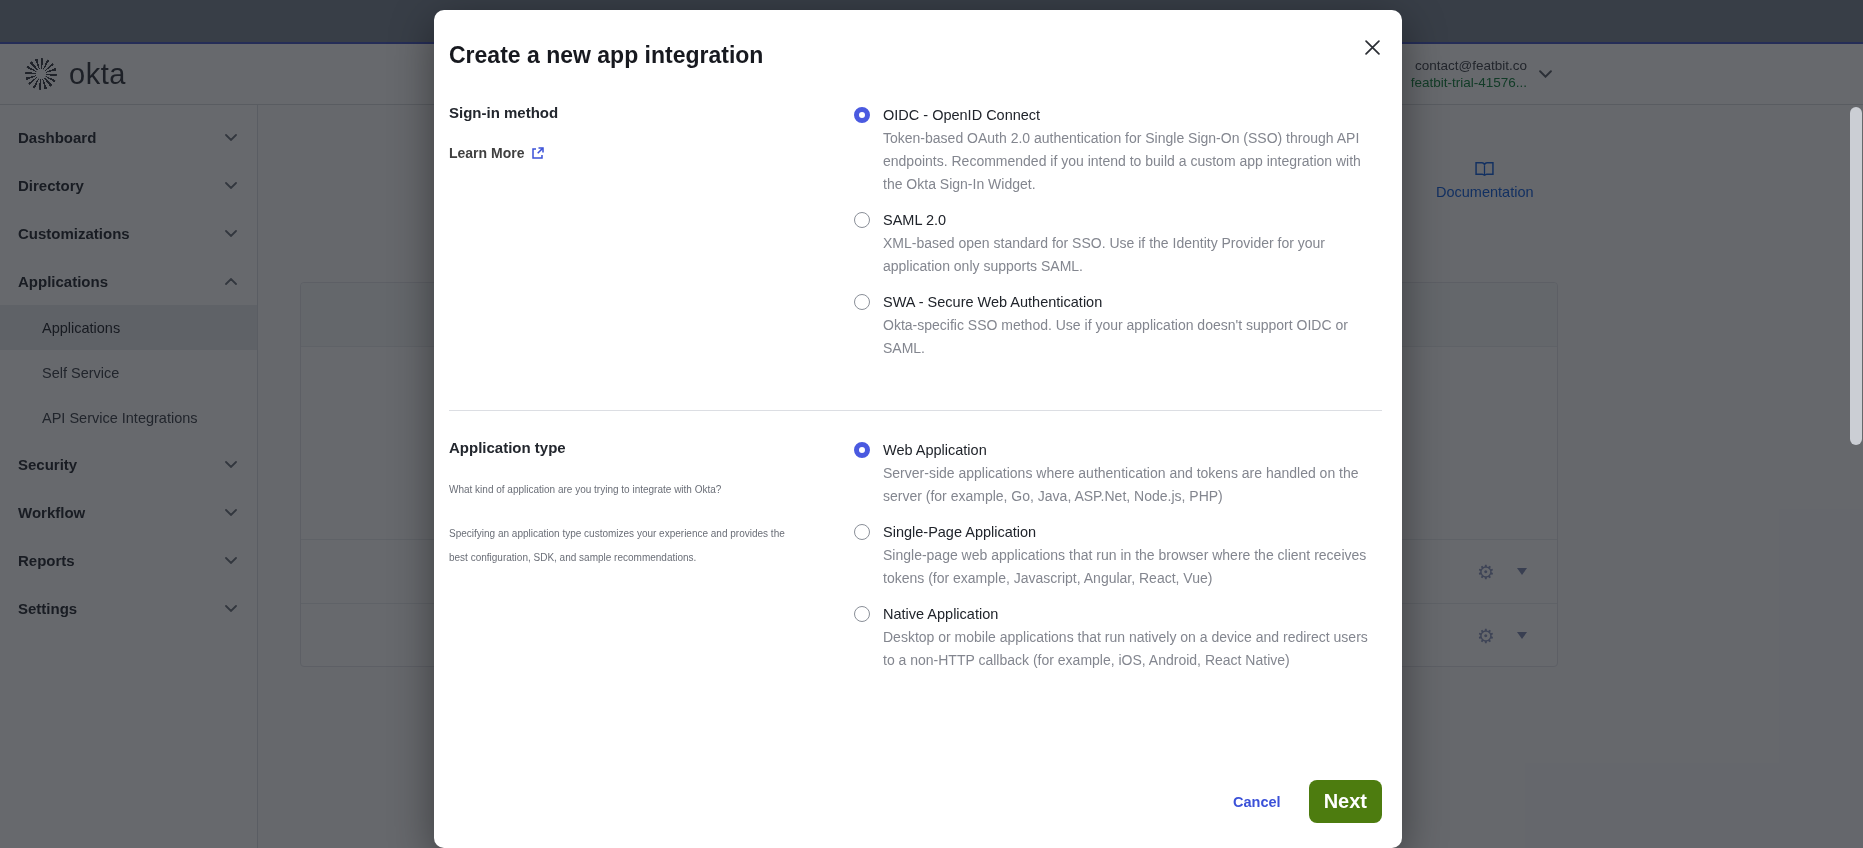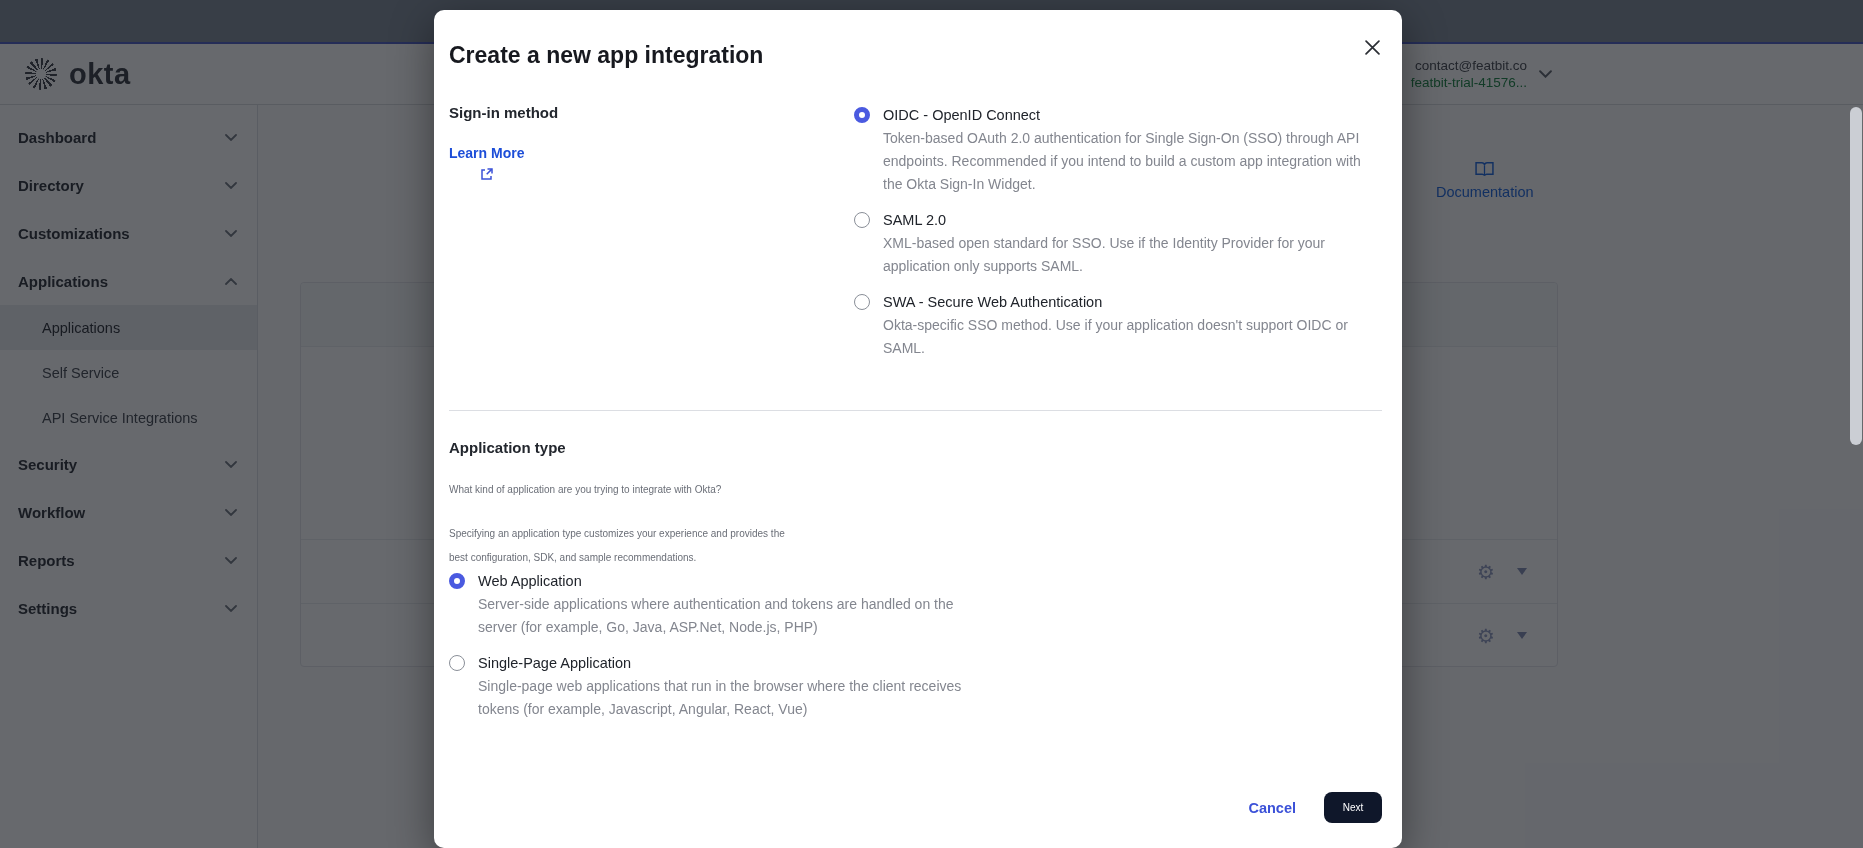--- a/index.html
+++ b/index.html
@@ -17,21 +17,21 @@
     border-top:2px solid #4a5ac2; border-bottom:1px solid #d8dade;
     display:flex; align-items:center; padding:0 24px;
   }
   .brand { display:flex; align-items:center; gap:11px; }
   .okta-burst {
     width:34px; height:34px; border-radius:50%;
     background:repeating-conic-gradient(#3a3e45 0deg 9deg, transparent 9deg 22.5deg);
     -webkit-mask:radial-gradient(circle at 50% 50%, transparent 0 5px, #000 5.5px 15.5px, transparent 16px);
     mask:radial-gradient(circle at 50% 50%, transparent 0 5px, #000 5.5px 15.5px, transparent 16px);
   }
-  .okta-word { font-size:29px; font-weight:700; color:#33373d; letter-spacing:.5px; }
+  .okta-word { font-size:29px; font-weight:400; color:#33373d; letter-spacing:.5px; }
   .account { position:absolute; right:311px; top:50%; transform:translateY(-50%); display:flex; align-items:center; gap:12px; cursor:pointer; }
   .account-lines { text-align:right; font-size:13.5px; line-height:17px; }
   .account-email { color:#40444b; }
   .account-org { color:#15803d; }
 
   .sidebar {
     position:absolute; top:105px; left:0; width:258px; bottom:0; background:#fff;
     border-right:1px solid #dcdde2; padding-top:8px;
   }
   .nav-item {
@@ -75,40 +75,40 @@
     background:#fff; border-radius:10px; box-shadow:0 12px 44px rgba(0,0,0,.42);
     padding:32px 20px 0 15px;
   }
   .modal-title { font-size:23px; font-weight:600; color:#17191f; margin:0; }
   .modal-close { position:absolute; top:26px; right:18px; padding:4px; cursor:pointer; line-height:0; }
 
   .section { display:flex; margin-top:35px; }
   .col-left { width:356px; flex:none; margin-right:49px; }
   .col-right { flex:1; min-width:0; }
   .section-label { font-size:15px; font-weight:700; color:#23272e; }
-  .learn-more { margin-top:24px; display:inline-flex; align-items:center; gap:7px; color:#1d4ed8; font-size:14px; font-weight:700; cursor:pointer; text-decoration:none;flex-direction:column; }
+  .learn-more { margin-top:24px; display:inline-flex; align-items:center; gap:7px; color:#404040; font-size:14px; font-weight:700; cursor:pointer; text-decoration:none; }
   .col-help { font-size:10px; color:#6a6e77; line-height:24px; margin:20px 0 0 0; }
   .col-help.first { margin-top:22px; }
 
   .option { display:flex; gap:13px; margin-bottom:13px; cursor:pointer; }
   .radio {
     width:16px; height:16px; border-radius:50%; border:1.5px solid #8a8f98;
     background:#fff; margin-top:3px; flex:none;
   }
   .radio.selected { border:5px solid #4a5ae0; }
   .option-name { display:block; font-size:14.5px; line-height:23px; color:#20242b; }
   .option-desc { display:block; font-size:14px; line-height:23px; color:#83868f; max-width:505px; }
 
   .divider { border:0; border-top:1px solid #dcdee3; margin:37px 0 0 0; }
-  .section.apptype { margin-top:28px;flex-direction:column; }
+  .section.apptype { margin-top:28px; }
 
   .modal-footer { position:absolute; bottom:25px; right:20px; display:flex; align-items:center; gap:28px; }
   .cancel-link { color:#3b51d8; font-size:14.5px; font-weight:700; cursor:pointer; text-decoration:none; }
   .next-btn {
-    background:#0f172a; color:#fff; font-size:10px; font-weight:400;
+    background:#4d7c0f; color:#fff; font-size:20px; font-weight:700;
     border:none; border-radius:8px; padding:10px 15px; min-width:58px; cursor:pointer;
     font-family:"Liberation Sans","DejaVu Sans",sans-serif;
   }
 </style>
 </head>
 <body>
 
 <div class="topband"></div>
 
 <header class="topbar">
@@ -273,20 +273,27 @@
           <span class="option-desc">Server-side applications where authentication and tokens are handled on the server (for example, Go, Java, ASP.Net, Node.js, PHP)</span>
         </span>
       </label>
       <label class="option">
         <span class="radio"></span>
         <span class="option-text">
           <span class="option-name">Single-Page Application</span>
           <span class="option-desc">Single-page web applications that run in the browser where the client receives tokens (for example, Javascript, Angular, React, Vue)</span>
         </span>
       </label>
+      <label class="option">
+        <span class="radio"></span>
+        <span class="option-text">
+          <span class="option-name">Native Application</span>
+          <span class="option-desc">Desktop or mobile applications that run natively on a device and redirect users to a non-HTTP callback (for example, iOS, Android, React Native)</span>
+        </span>
+      </label>
     </div>
   </div>
 
   <div class="modal-footer">
     <a class="cancel-link">Cancel</a>
     <button class="next-btn">Next</button>
   </div>
 </div>
 
 </body></html>

